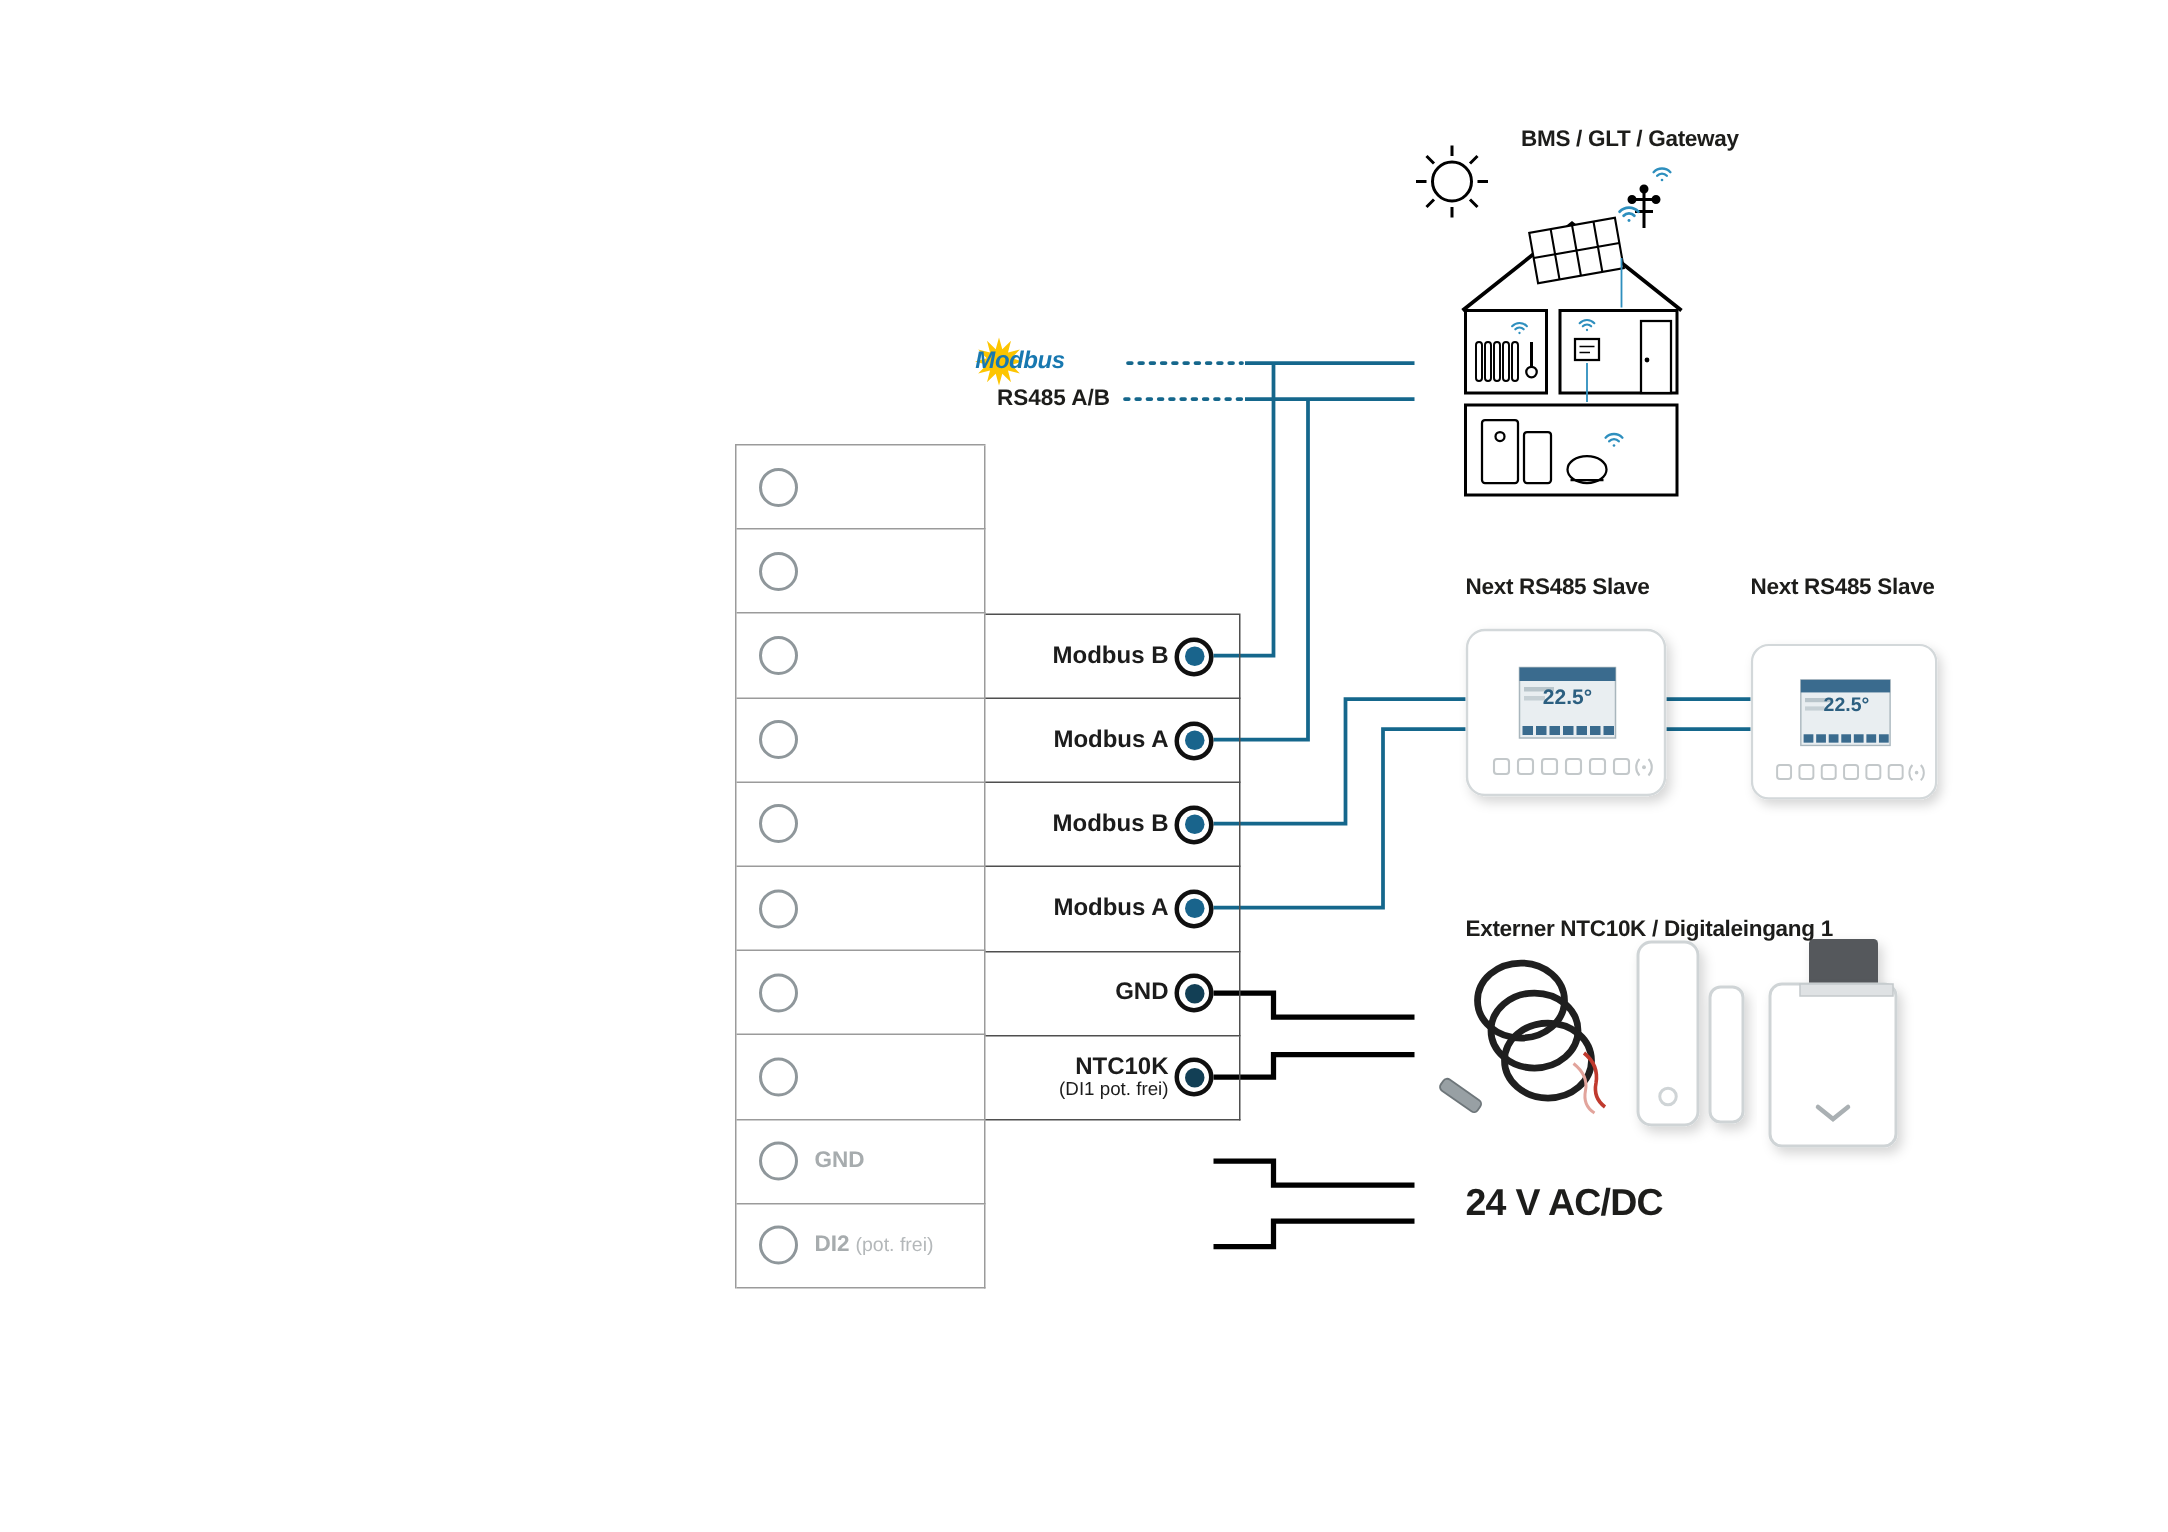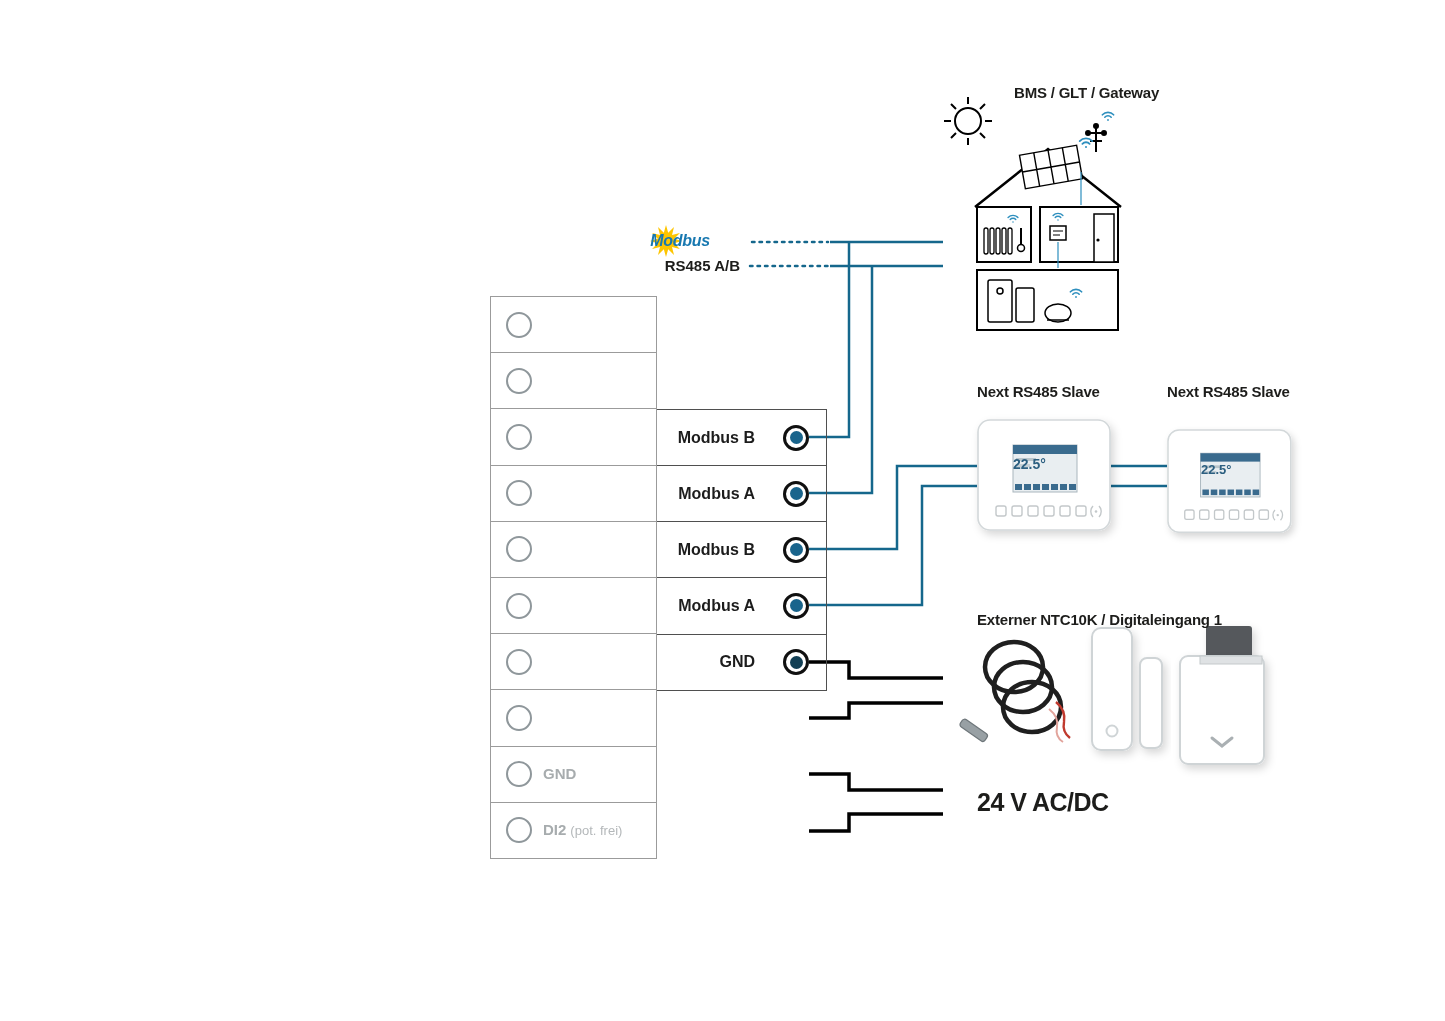--- a/index.html
+++ b/index.html
@@ -22,32 +22,32 @@
         box-sizing:border-box;display:flex;align-items:center;padding-left:15px;gap:11px;}
   .pin{width:22px;height:22px;border:2px solid #8f979b;border-radius:50%;background:#fff;flex:none;}
   .llab{white-space:nowrap;}
   .llab-main{font-weight:700;color:#a7acae;font-size:15px;}
   .llab-sub{color:#b4b8ba;font-size:13px;font-weight:400;margin-left:4px;}
 
   .rtable{position:absolute;left:657px;top:409px;width:170px;height:450px;
           border-top:1px solid #4f4f4f;box-sizing:border-box;}
   .rrow{height:12.5%;border-bottom:1px solid #4f4f4f;border-right:1px solid #4f4f4f;
         box-sizing:border-box;display:flex;align-items:center;justify-content:flex-end;
-        padding-right:17px;gap:28px;}
+        padding-right:17px;gap:4px;}
   .rlab{text-align:right;line-height:1.1;}
   .rlab-main{font-size:16px;font-weight:700;color:#1c1c1c;}
   .rlab-sub{font-size:12.5px;font-weight:700;color:#1c1c1c;}
   .rlab-sub.plain{font-weight:400;}
   .terminal{width:20px;height:20px;border:3.5px solid #101010;border-radius:50%;background:#fff;
             display:flex;align-items:center;justify-content:center;flex:none;}
   .terminal .dot{width:13px;height:13px;border-radius:50%;background:#19648c;}
   .terminal.dark .dot{background:#123f55;}
 
   
-  .screen-val{position:absolute;text-align:left;font-weight:700;color:#2c5f80;}
+  .screen-val{position:absolute;text-align:center;font-weight:700;color:#2c5f80;}
   #t1val{left:1013px;top:456px;width:64px;font-size:14px;}
   #t2val{left:1201px;top:462px;width:60px;font-size:13px;}
 </style>
 </head>
 <body>
 
 <div id="stage">
 
   <svg width="1445" height="1021" viewBox="0 0 1445 1021">
     <defs>
@@ -290,15 +290,24 @@
     </div>
     <div class="rrow">
       <div class="rlab">
           <div class="rlab-main">GND</div>
           <div class="rlab-sub"></div>
         </div>
       <span class="terminal dark">
           <span class="dot"></span>
         </span>
     </div>
+    <div class="rrow">
+      <div class="rlab">
+          <div class="rlab-main">NTC10K</div>
+          <div class="rlab-sub plain">(DI1 pot. frei)</div>
+        </div>
+      <span class="terminal dark">
+          <span class="dot"></span>
+        </span>
+    </div>
   </div>
 
 </div>
 
 </body></html>

